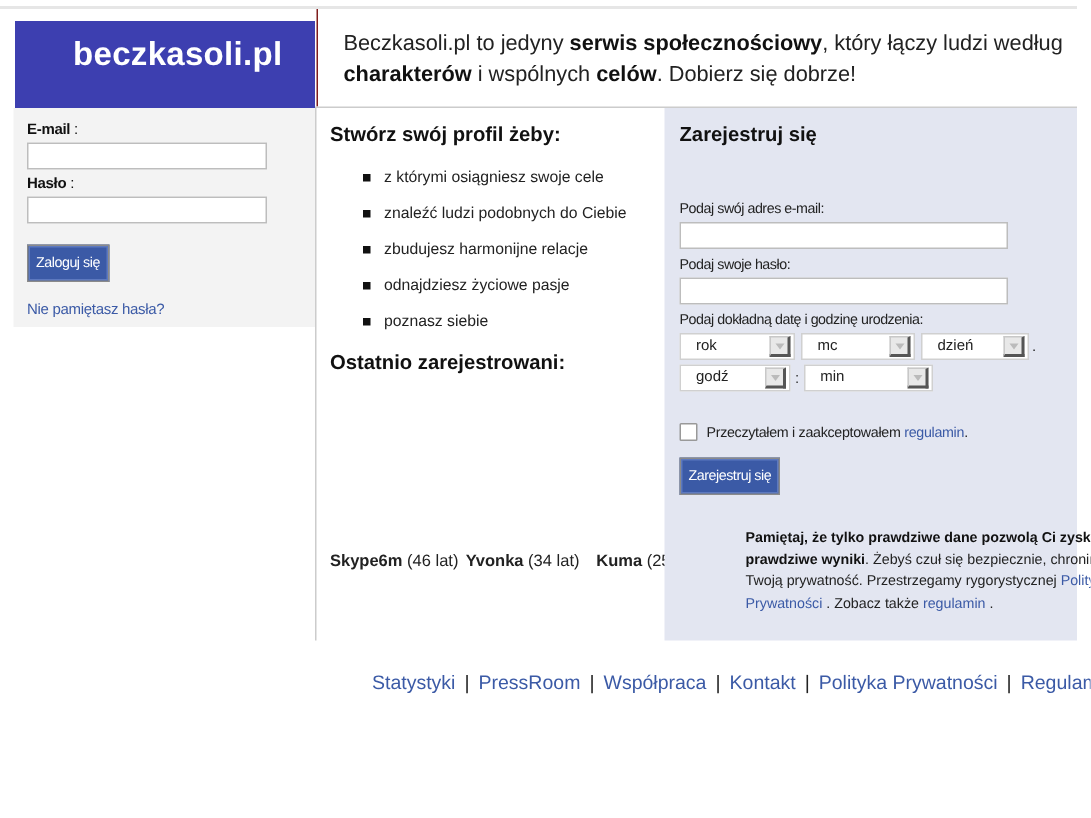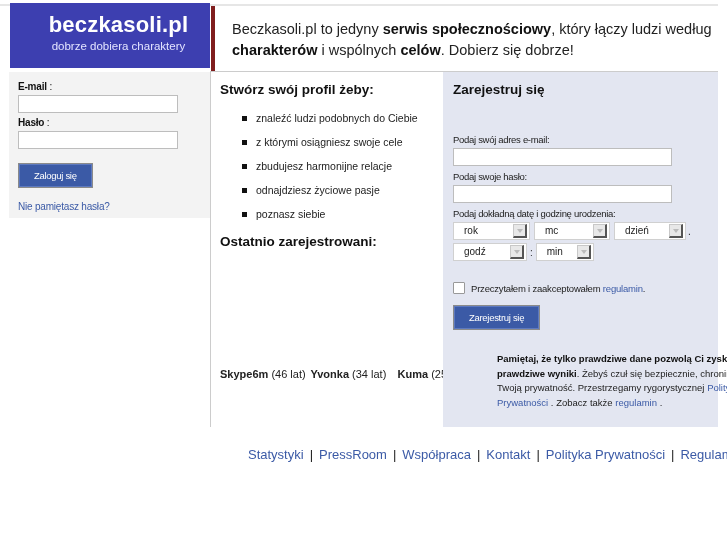--- a/index.html
+++ b/index.html
@@ -6,35 +6,35 @@
   html, body { width: 727px; height: 545px; background: #ffffff; overflow: hidden; }
   body { font-family: "Liberation Sans", "DejaVu Sans", sans-serif; color: #222; position: relative; }
   a { color: #3b5aa6; text-decoration: none; }
 
   .page { position: absolute; left: 0; top: 0; width: 718px; }
 
   
   .topline { position: absolute; left: 0; top: 4px; width: 718px; height: 2px; background: #e6e6e6; }
 
   
-  .logo { position: absolute; left: 10px; top: 3px; width: 200px; height: 65px; background: #3d3fb0; color: #fff; text-align: center; padding-left: 17px; }
+  .logo { position: absolute; left: 10px; top: 14px; width: 200px; height: 65px; background: #3d3fb0; color: #fff; text-align: center; padding-left: 17px; }
   .logo .title { font-size: 22px; font-weight: bold; margin-top: 9px; letter-spacing: 0.2px; }
   .logo .subtitle { font-size: 11.5px; color: #e3e4ff; margin-top: 2px; }
 
   
-  .tagline { position: absolute; left: 211px; top: 6px; width: 507px; height: 65px; border-left: 4px solid #7f1d1d; padding: 13px 0 0 17px; font-size: 14.5px; line-height: 21px; color: #222; }
+  .tagline { position: absolute; left: 211px; top: 6px; width: 507px; height: 65px; border-left: 1px solid #7f1d1d; padding: 13px 0 0 17px; font-size: 14.5px; line-height: 21px; color: #222; }
   .tagline b { font-weight: bold; color: #111; }
   .hline { position: absolute; left: 210px; top: 71px; width: 508px; height: 1px; background: #cccccc; }
 
   
   .login { position: absolute; left: 9px; top: 72px; width: 201px; height: 146px; background: #f3f3f3; padding: 9px 0 0 9px; font-size: 10px; }
   .login label { display: block; color: #111; font-size: 10px; letter-spacing: -0.2px; }
   .login label b { font-weight: bold; }
   .login input { display: block; width: 160px; height: 18px; border: 1px solid #bdbdbd; background: #fff; margin: 3px 0 4px 0; }
-  .btn { display: inline-block; background: #3b5aa6; color: #fff; font-size: 9.5px; border: 1px solid #8a8a8a; box-shadow: inset 0 0 0 1px #5d79bf; padding: 6px 15px; letter-spacing: -0.3px; cursor: pointer; }
+  .btn { display: inline-block; background: #3b5aa6; color: #fff; font-size: 9.5px; border: 1px solid #8a8a8a; box-shadow: inset 0 0 0 1px #5d79bf; padding: 6px 5px; letter-spacing: -0.3px; cursor: pointer; }
   .login .btn { margin-top: 10px; }
   .login .forgot { display: block; margin-top: 13px; font-size: 10px; letter-spacing: -0.2px; }
 
   .vline { position: absolute; left: 210px; top: 72px; width: 1px; height: 355px; background: #cccccc; }
 
   
   .mid { position: absolute; left: 220px; top: 72px; width: 222px; }
   .mid h2 { font-size: 13.5px; font-weight: bold; color: #111; margin-top: 10px; }
   .mid ul { list-style: none; margin: 14px 0 0 20px; }
   .mid li { font-size: 10.5px; color: #222; height: 24px; line-height: 14px; position: relative; padding-left: 16px; }
@@ -66,21 +66,20 @@
   .footer .pipe { color: #222; margin: 0 6px; }
 </style>
 </head>
 <body>
 
 <div class="page">
   <div class="topline"></div>
 
   <div class="logo">
     <div class="title">beczkasoli.pl</div>
-    <div class="subtitle">dobrze dobiera charaktery</div>
   </div>
 
   <div class="tagline">
     <span>Beczkasoli.pl to jedyny </span><b>serwis społecznościowy</b><span>, który łączy ludzi według </span><b>charakterów</b><span> i wspólnych </span><b>celów</b><span>. Dobierz się dobrze!</span>
   </div>
   <div class="hline"></div>
 
   <form class="login">
     <label><b>E-mail</b><span> :</span></label>
     <input type="text" value="" style="">
@@ -88,22 +87,22 @@
     <input type="password" value="" style="">
     <span class="btn">Zaloguj się</span>
     <a class="forgot">Nie pamiętasz hasła?</a>
   </form>
 
   <div class="vline"></div>
 
   <div class="mid">
     <h2>Stwórz swój profil żeby:</h2>
     <ul>
+      <li>z którymi osiągniesz swoje cele</li>
       <li>znaleźć ludzi podobnych do Ciebie</li>
-      <li>z którymi osiągniesz swoje cele</li>
       <li>zbudujesz harmonijne relacje</li>
       <li>odnajdziesz życiowe pasje</li>
       <li>poznasz siebie</li>
     </ul>
     <h2 class="second">Ostatnio zarejestrowani:</h2>
   </div>
 
   <div class="recent">
     <span class="item"><span>Skype6m</span> <span class="age">(46 lat)</span></span>
     <span class="item"><span>Yvonka</span> <span class="age">(34 lat)</span></span>
@@ -135,21 +134,21 @@
         <span class="arrow"></span>
       </div>
       <span>.</span>
     </div>
     <div class="row">
       <div class="sel" style="width:74px">
         <span>godź</span>
         <span class="arrow"></span>
       </div>
       <span class="sep">:</span>
-      <div class="sel" style="width:58px">
+      <div class="sel" style="width:86px">
         <span>min</span>
         <span class="arrow"></span>
       </div>
     </div>
 
     <div class="chk" style="margin-top:19px">
       <span class="box"></span>
       <span>Przeczytałem i zaakceptowałem </span>&nbsp;<a>regulamin</a><span> .</span>
     </div>
 

